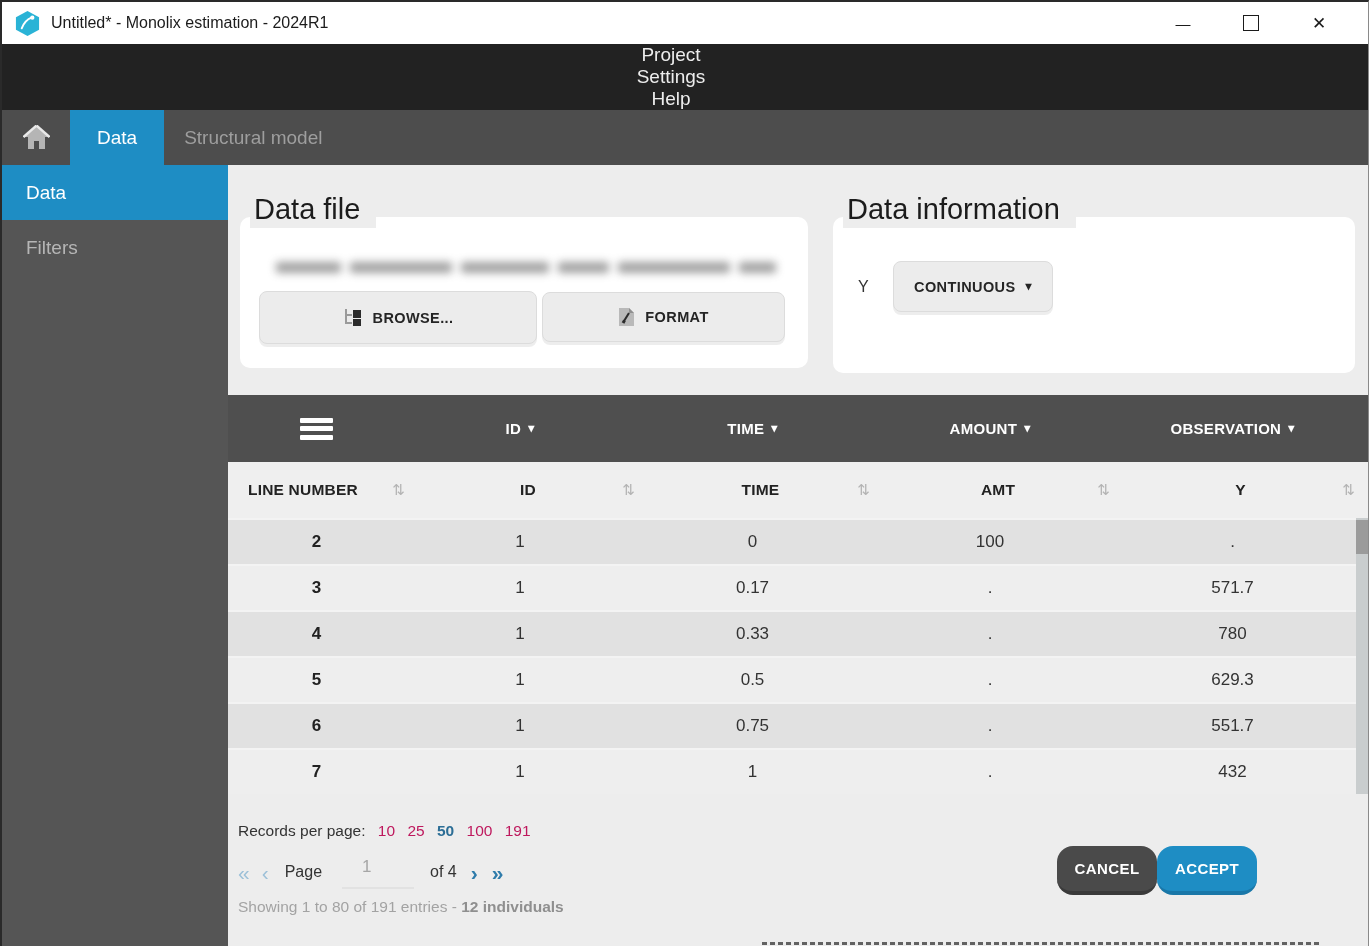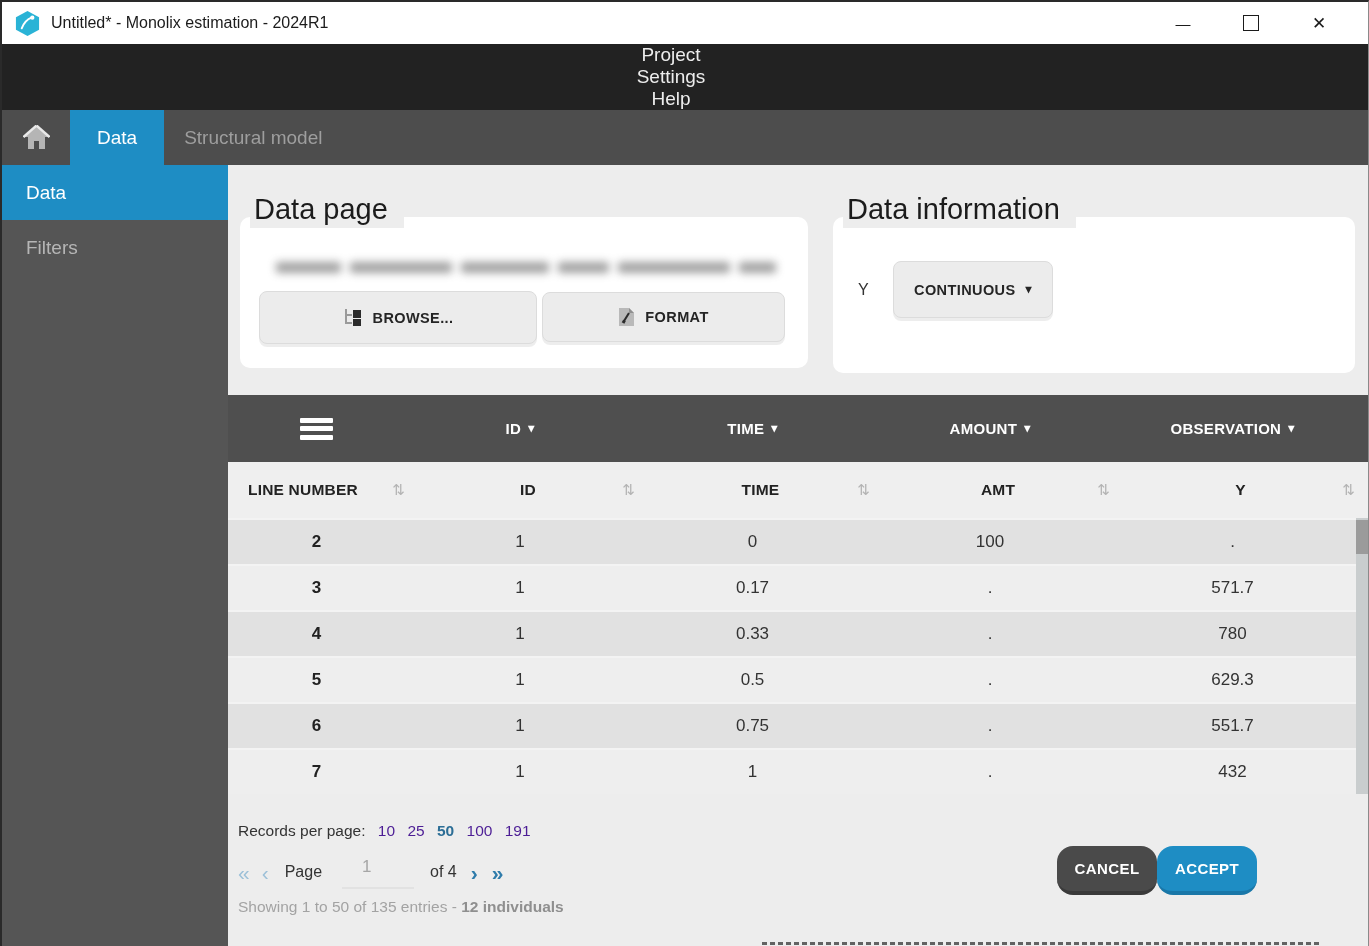--- a/index.html
+++ b/index.html
@@ -43,21 +43,21 @@
   .blur-path{ position:absolute; left:22px; top:36px; width:528px; height:28px;
               display:flex; align-items:center; gap:9px; filter:blur(4px); opacity:.55; padding:0 14px;}
   .blur-path span{ display:block; height:11px; background:#555; border-radius:2px; }
   .btn-soft{ position:absolute; background:#ececec; border:1px solid #dcdcdc; border-radius:8px;
              box-shadow:0 3px 0 rgba(0,0,0,0.07); display:flex; align-items:center; justify-content:center;
              gap:10px; font-weight:bold; font-size:14.5px; color:#252525; letter-spacing:.4px; cursor:pointer; }
   #btn-browse{ left:19px; top:74px; width:278px; height:53px; }
   #btn-format{ left:302px; top:75px; width:243px; height:50px; }
   .obs-row{ position:absolute; left:25px; top:44px; display:flex; align-items:center; }
   .obs-name{ font-size:16px; color:#333; width:35px; }
-  #btn-continuous{ position:static; width:160px; height:57px; }
+  #btn-continuous{ position:static; width:160px; height:51px; }
   .caret{ font-size:12px; color:inherit; transform:translateY(-1px); }
   
   .table-wrap{ position:absolute; left:0; top:230px; width:1141px; }
   .grid5{ display:grid; grid-template-columns:177px 230px 235px 240px 245px; width:1127px; }
   .thead-dark{ background:#4f4f4f; height:67px; }
   .thead-dark .grid5{ height:67px; align-items:center; }
   .dark-cell{ display:flex; align-items:center; justify-content:center; gap:7px;
               color:#ffffff; font-weight:bold; font-size:15px; letter-spacing:.3px; cursor:pointer; }
   .hamburger{ width:33px; height:22px; display:flex; flex-direction:column; justify-content:space-between;
               cursor:pointer; margin:0 auto; }
@@ -72,21 +72,21 @@
   .trow{ height:46px; border-top:2px solid #f3f3f3; }
   .trow .grid5{ height:44px; align-items:center; }
   .trow:nth-child(odd){ background:#e1e1e1; }
   .trow:nth-child(even){ background:#eeeeee; }
   .tcell{ text-align:center; font-size:17px; color:#333; }
   .tcell.line{ font-weight:bold; color:#222; }
   .vscroll{ position:absolute; left:1128px; top:353px; width:13px; height:276px; background:#c9cdce; }
   .vthumb{ position:absolute; left:0; top:2px; width:13px; height:34px; background:#9b9b9b; }
   
   .records-line{ position:absolute; left:10px; top:657px; font-size:15.5px; color:#333; }
-  .rp-opt{ color:#4c1d95; margin-left:8px; cursor:pointer; }
+  .rp-opt{ color:#be185d; margin-left:8px; cursor:pointer; }
   .rp-opt.rp-active{ color:#2c6e96; font-weight:bold; }
   .pager{ position:absolute; left:10px; top:690px; display:flex; align-items:center; }
   .pg-ctl{ font-size:21px; cursor:pointer; line-height:1; }
   .pg-light{ color:#9cc0d8; }
   .pg-strong{ color:#2f7cab; font-weight:bold; }
   .pg-first{ margin-right:12px; } .pg-prev{ margin-right:16px; }
   .pg-label{ font-size:16px; color:#333; margin-right:20px; }
   .pg-input{ width:72px; height:34px; border:none; border-bottom:2px solid #e2e2e2; background:transparent;
              font-size:17px; color:#a6a6a6; padding:0 0 8px 20px; outline:none;
              font-family:"Liberation Sans", sans-serif; margin-right:16px; }
@@ -156,21 +156,21 @@
         <span>Data</span>
       </div>
       <div class="side-item">
         <span>Filters</span>
       </div>
     </div>
 
     <div class="content">
 
       <div class="card" id="card-datafile">
-        <div class="card-title">Data page</div>
+        <div class="card-title">Data file</div>
         <div class="blur-path">
           <span style="width:70px"></span>
             <span style="width:110px"></span>
             <span style="width:95px"></span>
           <span style="width:55px"></span>
             <span style="width:120px"></span>
             <span style="width:40px"></span>
         </div>
         <div class="btn-soft" id="btn-browse">
           <svg width="20" height="19" viewBox="0 0 20 19">
@@ -330,21 +330,21 @@
         <span class="pg-ctl pg-light pg-first">«</span>
         <span class="pg-ctl pg-light pg-prev">‹</span>
         <span class="pg-label">Page</span>
         <input class="pg-input" value="1" style="">
         <span class="pg-of">of 4</span>
         <span class="pg-ctl pg-strong pg-next">›</span>
         <span class="pg-ctl pg-strong">»</span>
       </div>
 
       <div class="showing-line">
-        <span>Showing 1 to 50 of 135 entries - </span><b>12 individuals</b>
+        <span>Showing 1 to 80 of 191 entries - </span><b>12 individuals</b>
       </div>
 
       <div class="action-btns">
         <div class="act-btn btn-cancel">CANCEL</div>
         <div class="act-btn btn-accept">ACCEPT</div>
       </div>
 
       <div class="bottom-sliver"></div>
     </div>
   </div>

